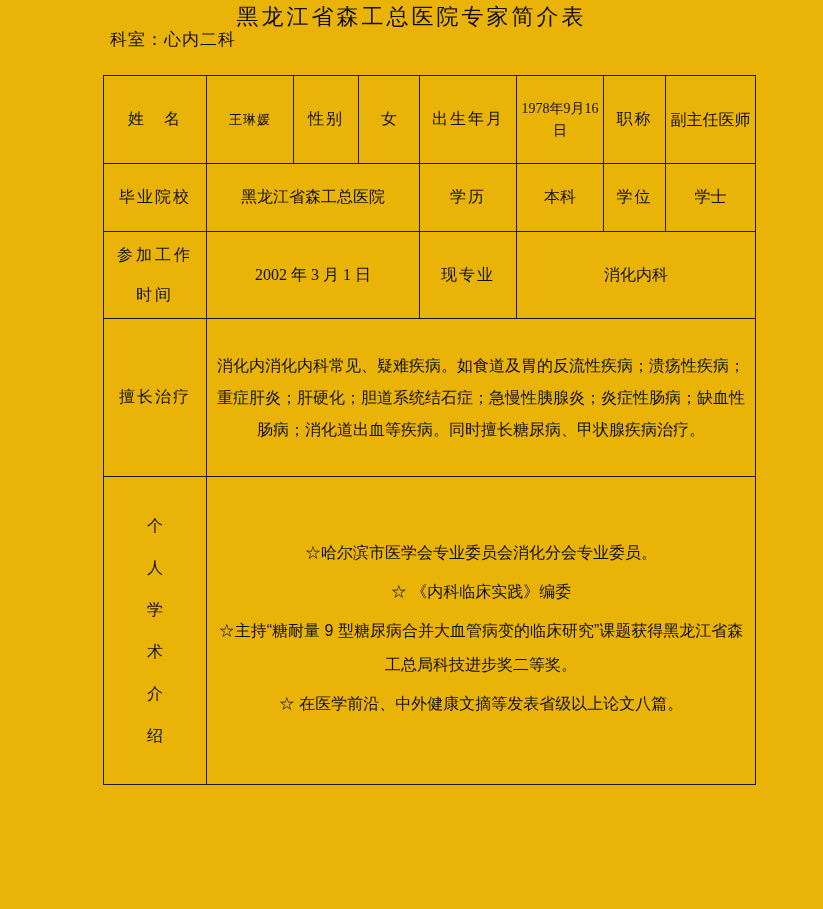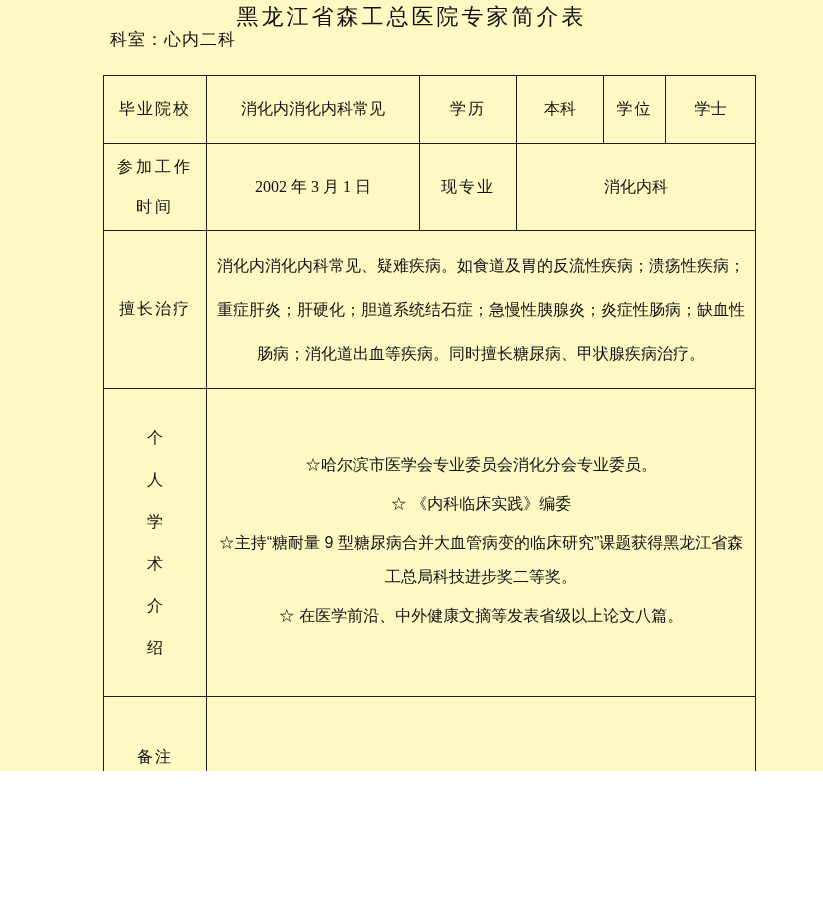--- a/index.html
+++ b/index.html
@@ -3,22 +3,22 @@
 <meta charset="utf-8">
 <style>
   html, body {
     margin: 0;
     padding: 0;
     background: #ffffff;
   }
   .page {
     position: relative;
     width: 823px;
-    height: 771px;
-    background: #fef9c3;
+    height: 909px;
+    background: #eab308;
     color: #1a1a1a;
     font-family: "Liberation Serif", serif;
     overflow: hidden;
   }
   .doc-title {
     position: absolute;
     top: 2px;
     left: 0;
     width: 823px;
     text-align: center;
@@ -57,21 +57,21 @@
   td.name-val { font-size: 13px; letter-spacing: 1px; }
   td.birth-val { font-size: 14px; line-height: 22px; padding: 2px 6px; }
   td.title-val { font-size: 16px; line-height: 34px; padding: 2px 8px; }
   .two-line-label div { line-height: 40px; letter-spacing: 3px; text-align: center; }
   td.content-cell {
     text-align: left;
     vertical-align: middle;
     padding: 6px 12px 6px 10px;
     font-family: "Liberation Sans", sans-serif;
     font-size: 16px;
-    line-height: 44px;
+    line-height: 32px;
   }
   td.bullets-cell {
     text-align: left;
     vertical-align: top;
     padding: 14px 14px 6px 10px;
     font-family: "Liberation Sans", sans-serif;
     font-size: 16px;
   }
   .bullet {
     margin: 0 0 5px 0;
@@ -103,24 +103,34 @@
         <col style="width:87px">
         <col style="width:65px">
         <col style="width:61px">
       <col style="width:97px">
         <col style="width:87px">
         <col style="width:62px">
         <col style="width:90px">
     </colgroup>
 
     <tbody>
+        <tr style="height:88px">
+      <td class="lbl">姓　名</td>
+      <td class="name-val">王琳媛</td>
+      <td class="lbl">性别</td>
+      <td>女</td>
+      <td class="lbl">出生年月</td>
+      <td class="birth-val">1978年9月16日</td>
+      <td class="lbl">职称</td>
+      <td class="title-val">副主任医师</td>
+    </tr>
 
     <tr style="height:68px">
       <td class="lbl">毕业院校</td>
-      <td colspan="3">消化内消化内科常见</td>
+      <td colspan="3">黑龙江省森工总医院</td>
       <td class="lbl">学历</td>
       <td>本科</td>
       <td class="lbl">学位</td>
       <td>学士</td>
     </tr>
 
     <tr style="height:87px">
       <td class="two-line-label">
         <div>参加工作</div>
         <div>时间</div>
@@ -147,20 +157,16 @@
         </div>
       </td>
       <td colspan="7" class="bullets-cell">
         <p class="bullet"><span>☆</span><span class="bold-seg"></span><span>哈尔滨市医学会专业委员会消化分会专业委员。</span></p>
         <p class="bullet"><span>☆ </span><span class="bold-seg"></span><span>《内科临床实践》编委</span></p>
         <p class="bullet"><span>☆</span><span class="bold-seg">主持“糖耐量</span><span> 9 型糖尿病合并大血管病变的临床研究”课题获得黑龙江省森工总局科技进步奖二等奖。</span></p>
         <p class="bullet"><span>☆ </span><span class="bold-seg"></span><span>在医学前沿、中外健康文摘等发表省级以上论文八篇。</span></p>
       </td>
     </tr>
 
-    <tr style="height:121px">
-      <td class="lbl">备注</td>
-      <td colspan="7"></td>
-    </tr>
   </tbody>
     </table>
 
 </div>
 
 </body></html>

